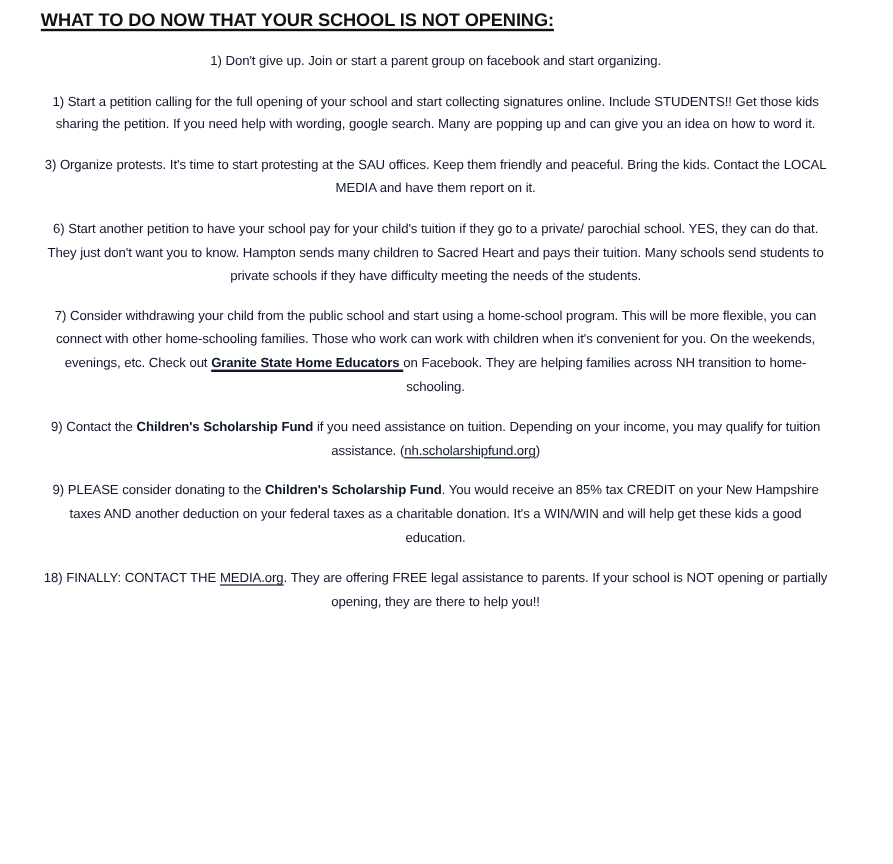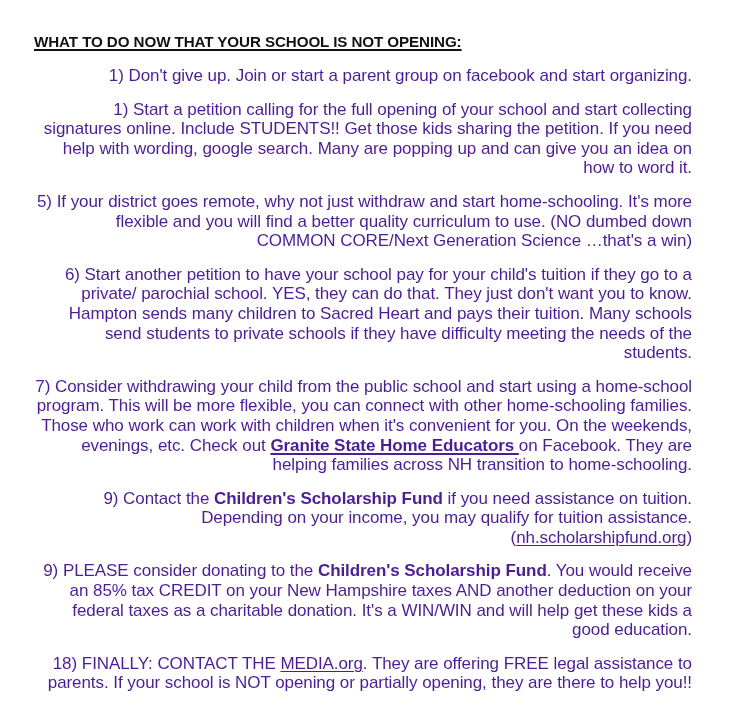--- a/index.html
+++ b/index.html
@@ -13,44 +13,44 @@
     font-family: "Liberation Sans", sans-serif;
     color: #1a1a1a;
     overflow: hidden;
   }
   .page {
     position: relative;
     width: 744px;
     height: 720px;
     background: #ffffff;
     box-sizing: border-box;
-    padding: 32px 52px 0 34px;
+    padding: 8px 52px 0 34px;
   }
   .doc-title {
     font-size: 15.2px;
     font-weight: bold;
     line-height: 20px;
     letter-spacing: -0.1px;
     margin: 0 0 14px 0;
     color: #111111;
     white-space: nowrap;
   }
   .doc-title .u {
     text-decoration: underline;
     text-underline-offset: 2px;
     text-decoration-thickness: 1.6px;
   }
   .para {
-    font-size: 17px;
+    font-size: 11px;
     line-height: 19.6px;
     margin: 0 0 14px 0;
-    color: #4c1d95;
+    color: #0f172a;
     letter-spacing: -0.08px;
     max-width: 660px;
-    text-align: right;
+    text-align: center;
     word-spacing: 0.1px;
   }
   .para:last-child {
     margin-bottom: 0;
   }
   b.strong {
     font-weight: bold;
   }
   .ul {
     text-decoration: underline;
@@ -65,23 +65,24 @@
 <body>
 
 <div class="page">
 
   <h1 class="doc-title"><span class="u">WHAT TO DO NOW THAT YOUR SCHOOL IS NOT OPENING:</span></h1>
 
   <p class="para">1) Don't give up. Join or start a parent group on facebook and start organizing.</p>
 
   <p class="para">1) Start a petition calling for the full opening of your school and start collecting signatures online. Include STUDENTS!!  Get those kids sharing the petition. If you need help with wording, google search. Many are popping up and can give you an idea on how to word it.</p>
 
+  <p class="para">3) Organize protests. It's time to start protesting at the SAU offices.
+Keep them friendly and peaceful. Bring the kids.  Contact the LOCAL MEDIA and have them report on it.</p>
 
 
-  <p class="para">5) If your district goes remote, why not just withdraw and start home-schooling. It's more flexible and you will find a better quality curriculum to use. (NO dumbed down COMMON CORE/Next Generation Science …that's a win)</p>
 
   <p class="para">6) Start another petition to have your school pay for your child's tuition if they go to a private/ parochial school. YES, they can do that. They just don't want you to know. Hampton sends many children to Sacred Heart and pays their tuition. Many schools send students to private schools if they have difficulty meeting the needs of the students.</p>
 
   <p class="para"><span>7) Consider withdrawing your child from the public school and start using a home-school program. This will be more flexible, you can connect with other home-schooling families. Those who work can work with children when it's convenient for you. On the weekends, evenings, etc. Check out </span><b class="strong ul">Granite State Home Educators </b><span>on Facebook. They are helping families across NH transition to home-schooling.</span></p>
 
   <p class="para"><span>9) Contact the </span><b class="strong">Children's Scholarship Fund</b><span> if you need assistance on tuition. Depending on your income, you may qualify for tuition assistance. (</span><span class="ul">nh.scholarshipfund.org</span><span>)</span></p>
 
   <p class="para"><span>9) PLEASE consider donating to the </span><b class="strong">Children's Scholarship Fund</b><span>. You would receive an 85% tax CREDIT on your New Hampshire taxes AND another deduction on your federal taxes as a charitable donation. It's a WIN/WIN and will help get these kids a good education.</span></p>
 
   <p class="para"><span>18) FINALLY: CONTACT THE </span><span class="ul">MEDIA.org</span><span>. They are offering FREE legal assistance to parents. If your school is NOT opening or partially opening, they are there to help you!!</span></p>

